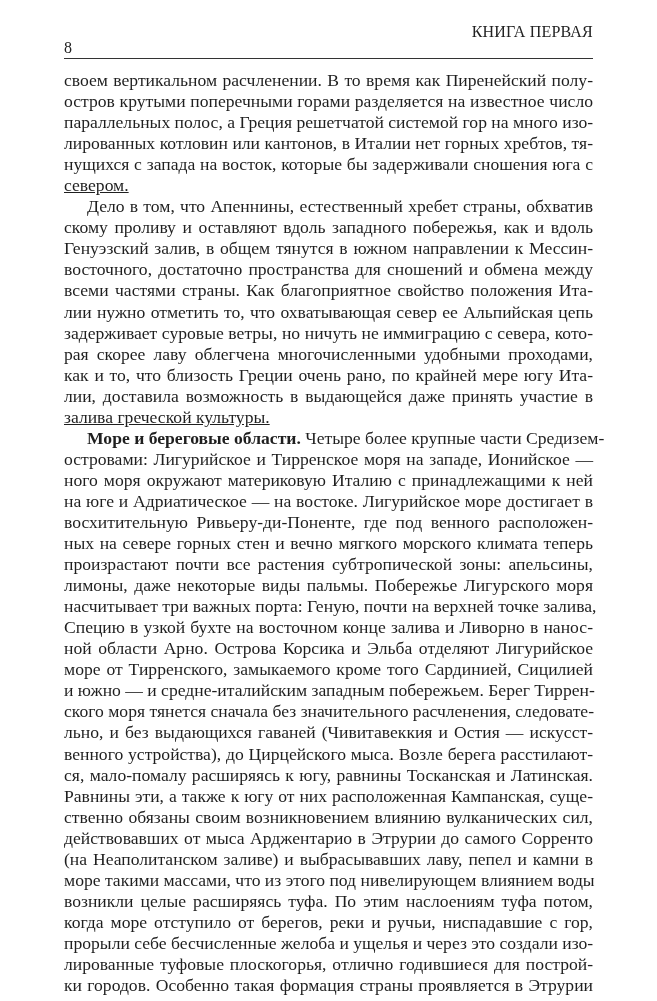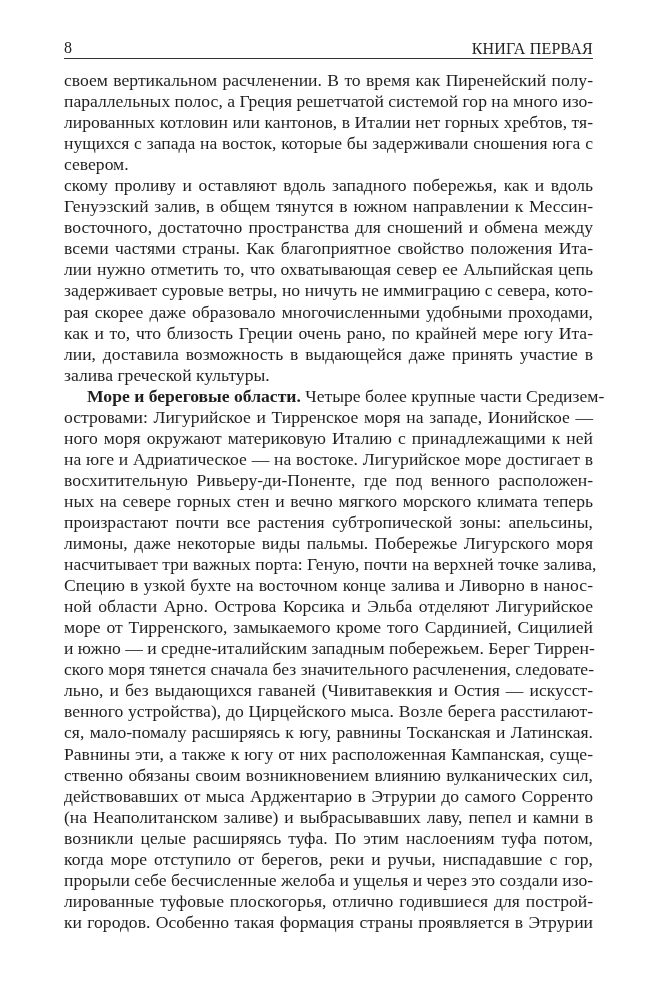--- a/index.html
+++ b/index.html
@@ -1,53 +1,55 @@
 <!DOCTYPE html>
 <html><head>
 <meta charset="utf-8">
 <style>
   html, body { margin:0; padding:0; background:#ffffff; }
   body { width:657px; height:1001px; position:relative; overflow:hidden; }
   .page { position:absolute; left:64px; top:0; width:529px; }
   .header { position:absolute; top:40px; left:0; width:529px; height:18px;
     border-bottom:1.2px solid #333; font-family:"Liberation Serif", serif; font-size:16px; color:#222; }
   .header .num { position:absolute; left:0; bottom:1px; }
-  .header .title { position:absolute; right:0; bottom:0; letter-spacing:0.2px; }
+  .header .title { position:absolute; right:0; bottom:17px; letter-spacing:0.2px; }
   .body { position:absolute; top:70px; left:0; width:529px;
     font-family:"Liberation Serif", serif; font-size:17.6px; line-height:21.05px; color:#1f1f1f; }
   .line { display:block; height:21.05px; white-space:nowrap; text-align:justify; text-align-last:justify; }
-  .line.last { text-align-last:left; }
+  .line.last { text-align-last:left;text-decoration:underline; }
   .line.indent { padding-left:23px; }
   b { font-weight:bold; }
 </style>
 </head>
 <body>
 
 <div class="page">
   <div class="header">
     <span class="num">8</span>
     <span class="title">КНИГА ПЕРВАЯ</span>
   </div>
 
   <div class="body">
     <div>
       <span class="line">своем вертикальном расчленении. В то время как Пиренейский полу-</span>
+      <span class="line">остров крутыми поперечными горами разделяется на известное число</span>
       <span class="line">параллельных полос, а Греция решетчатой системой гор на много изо-</span>
       <span class="line">лированных котловин или кантонов, в Италии нет горных хребтов, тя-</span>
       <span class="line">нущихся с запада на восток, которые бы задерживали сношения юга с</span>
       <span class="line last">севером.</span>
     </div>
     <div>
+      <span class="line indent">Дело в том, что Апеннины, естественный хребет страны, обхватив</span>
       <span class="line">скому проливу и оставляют вдоль западного побережья, как и вдоль</span>
       <span class="line">Генуэзский залив, в общем тянутся в южном направлении к Мессин-</span>
       <span class="line">восточного, достаточно пространства для сношений и обмена между</span>
       <span class="line">всеми частями страны. Как благоприятное свойство положения Ита-</span>
       <span class="line">лии нужно отметить то, что охватывающая север ее Альпийская цепь</span>
       <span class="line">задерживает суровые ветры, но ничуть не иммиграцию с севера, кото-</span>
-      <span class="line">рая скорее даже образовало многочисленными удобными проходами,</span>
+      <span class="line">рая скорее лаву облегчена многочисленными удобными проходами,</span>
       <span class="line">как и то, что близость Греции очень рано, по крайней мере югу Ита-</span>
       <span class="line">лии, доставила возможность в выдающейся даже принять участие в</span>
       <span class="line last">залива греческой культуры.</span>
     </div>
     <div>
       <span class="line indent"><b>Море и береговые области.</b><span> Четыре более крупные части Средизем-</span></span>
       <span class="line">островами: Лигурийское и Тирренское моря на западе, Ионийское —</span>
       <span class="line">ного моря окружают материковую Италию с принадлежащими к ней</span>
       <span class="line">на юге и Адриатическое — на востоке. Лигурийское море достигает в</span>
       <span class="line">восхитительную Ривьеру-ди-Поненте, где под венного расположен-</span>
@@ -60,20 +62,21 @@
       <span class="line">море от Тирренского, замыкаемого кроме того Сардинией, Сицилией</span>
       <span class="line">и южно — и средне-италийским западным побережьем. Берег Тиррен-</span>
       <span class="line">ского моря тянется сначала без значительного расчленения, следовате-</span>
       <span class="line">льно, и без выдающихся гаваней (Чивитавеккия и Остия — искусст-</span>
       <span class="line">венного устройства), до Цирцейского мыса. Возле берега расстилают-</span>
       <span class="line">ся, мало-помалу расширяясь к югу, равнины Тосканская и Латинская.</span>
       <span class="line">Равнины эти, а также к югу от них расположенная Кампанская, суще-</span>
       <span class="line">ственно обязаны своим возникновением влиянию вулканических сил,</span>
       <span class="line">действовавших от мыса Арджентарио в Этрурии до самого Сорренто</span>
       <span class="line">(на Неаполитанском заливе) и выбрасывавших лаву, пепел и камни в</span>
+      <span class="line">море такими массами, что из этого под нивелирующем влиянием воды</span>
       <span class="line">возникли целые расширяясь туфа. По этим наслоениям туфа потом,</span>
       <span class="line">когда море отступило от берегов, реки и ручьи, ниспадавшие с гор,</span>
       <span class="line">прорыли себе бесчисленные желоба и ущелья и через это создали изо-</span>
       <span class="line">лированные туфовые плоскогорья, отлично годившиеся для построй-</span>
       <span class="line">ки городов. Особенно такая формация страны проявляется в Этрурии</span>
 
     </div>
   </div>
 </div>
 

